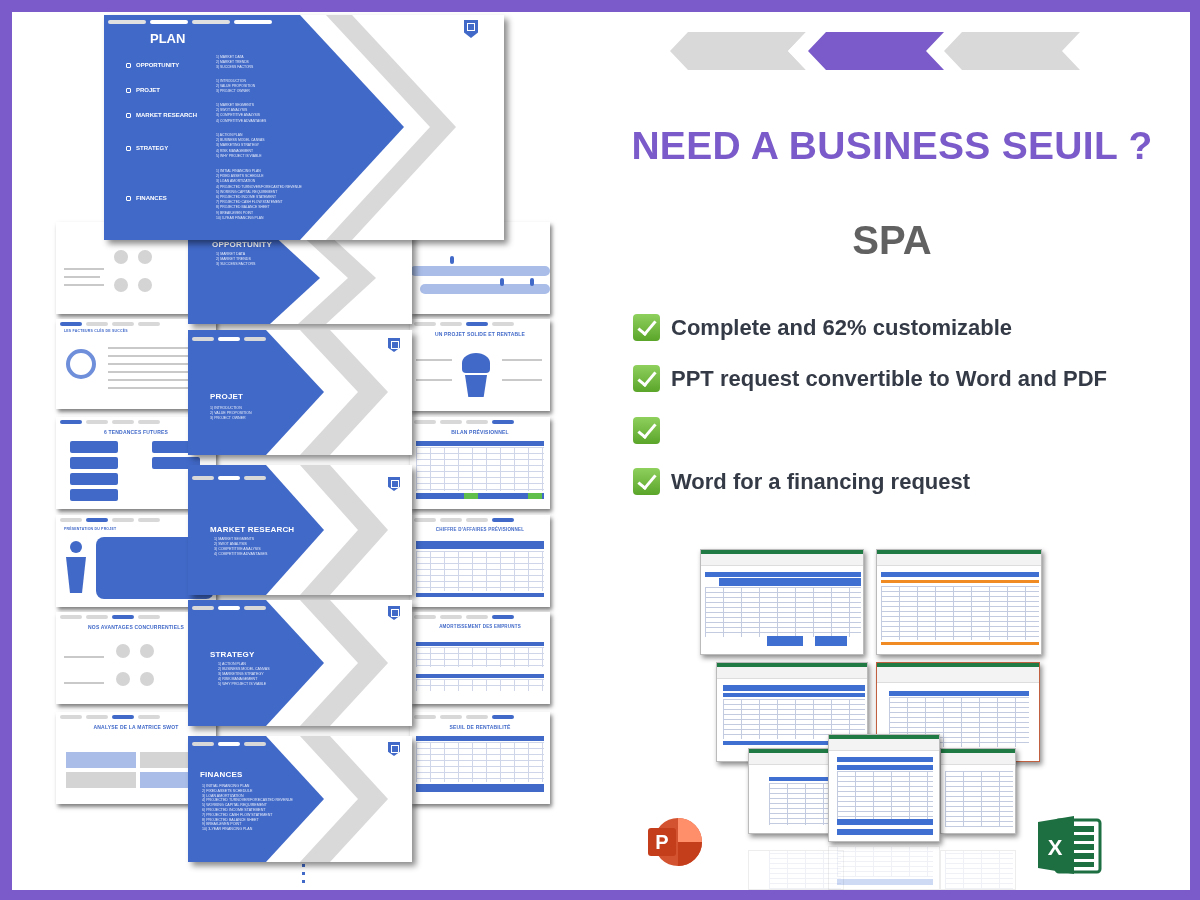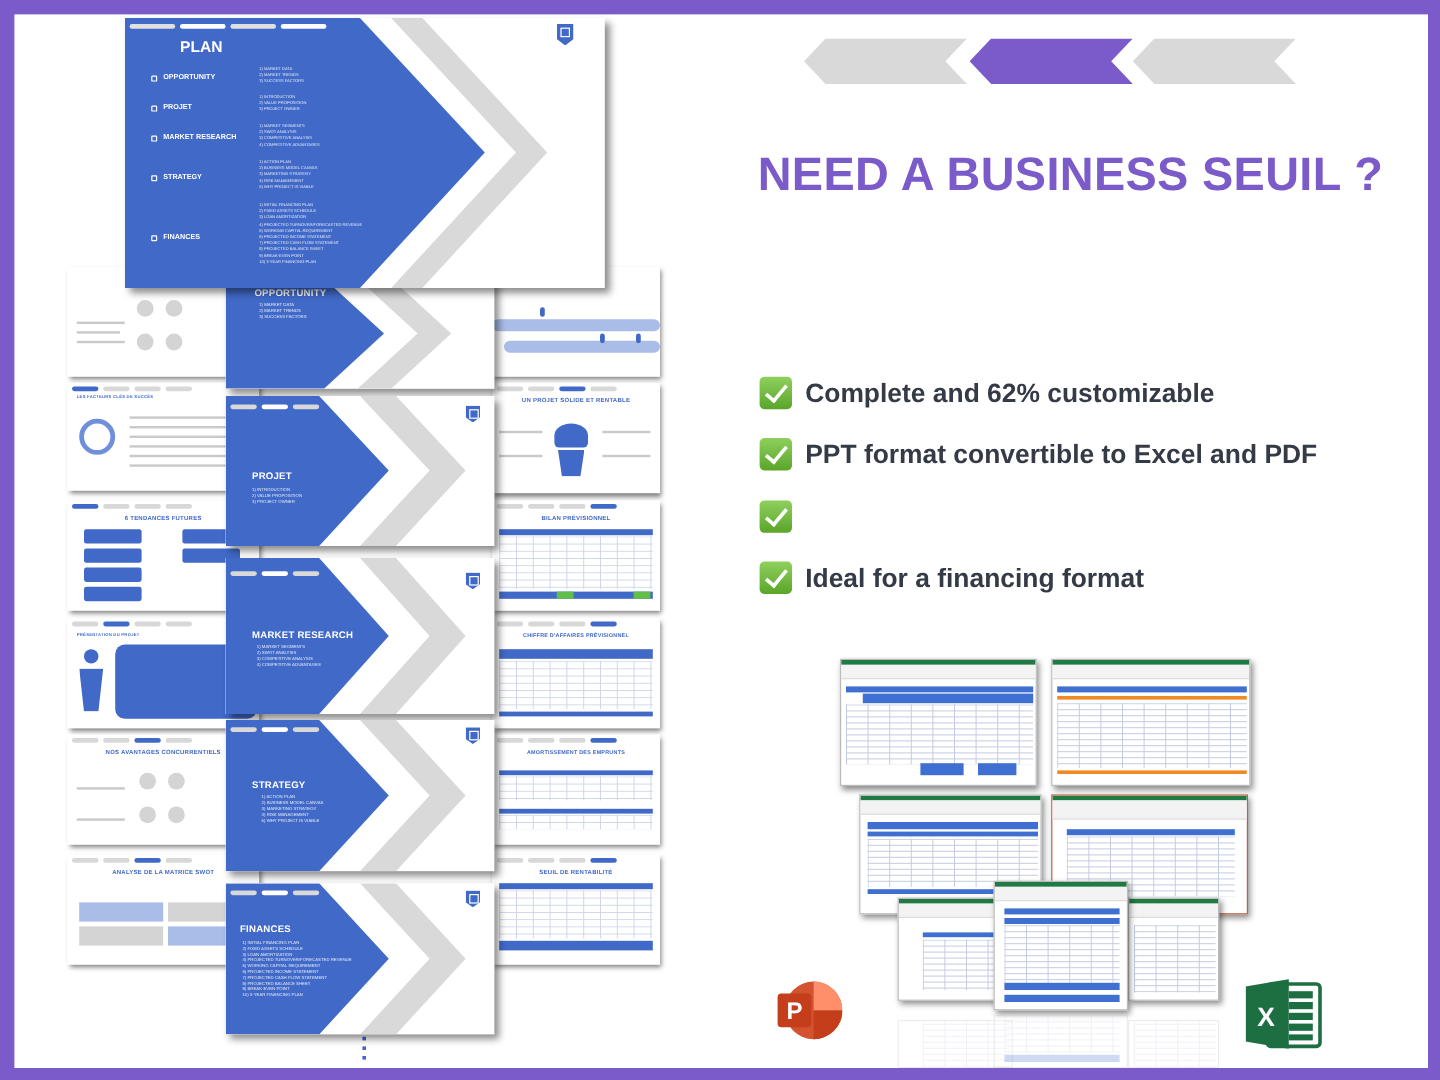--- a/index.html
+++ b/index.html
@@ -462,36 +462,37 @@
     <polygon points="136,0 118,19 136,38" fill="#fff"></polygon>
   </svg>
   <svg class="chev" style="left:796px;" width="136" height="38" viewBox="0 0 136 38">
     <polygon points="18,0 136,0 118,19 136,38 18,38 0,19" fill="#7B5BC9"></polygon>
   </svg>
   <svg class="chev" style="left:932px;" width="136" height="38" viewBox="0 0 136 38">
     <polygon points="18,0 136,0 118,19 136,38 18,38 0,19" fill="#D9D9D9"></polygon>
   </svg>
 
   <div class="headline">NEED A BUSINESS SEUIL ?</div>
+  <div class="spa-label">SPA</div>
 
   <ul class="features">
     <li class="feature">
       <span class="ico check"></span>
       <span class="txt">Complete and 62% customizable</span>
     </li>
     <li class="feature">
       <span class="ico check"></span>
-      <span class="txt">PPT format convertible to Excel and PDF</span>
+      <span class="txt">PPT request convertible to Word and PDF</span>
     </li>
     <li class="feature">
       <span class="ico check"></span>
     </li>
     <li class="feature">
       <span class="ico check"></span>
-      <span class="txt">Ideal for a financing format</span>
+      <span class="txt">Word for a financing request</span>
     </li>
   </ul>
 
   <div class="xl" style="left:688px;top:537px;width:164px;height:106px;">
     <div class="rib"></div>
       <div class="tool"></div>
     <div class="hdr" style="left:4px;top:22px;width:156px;height:5px;"></div>
     <div class="hdr" style="left:18px;top:28px;width:142px;height:8px;"></div>
     <div class="grid" style="left:4px;top:37px;width:156px;height:50px;"></div>
     <div class="hdr" style="left:66px;top:86px;width:36px;height:10px;"></div>

